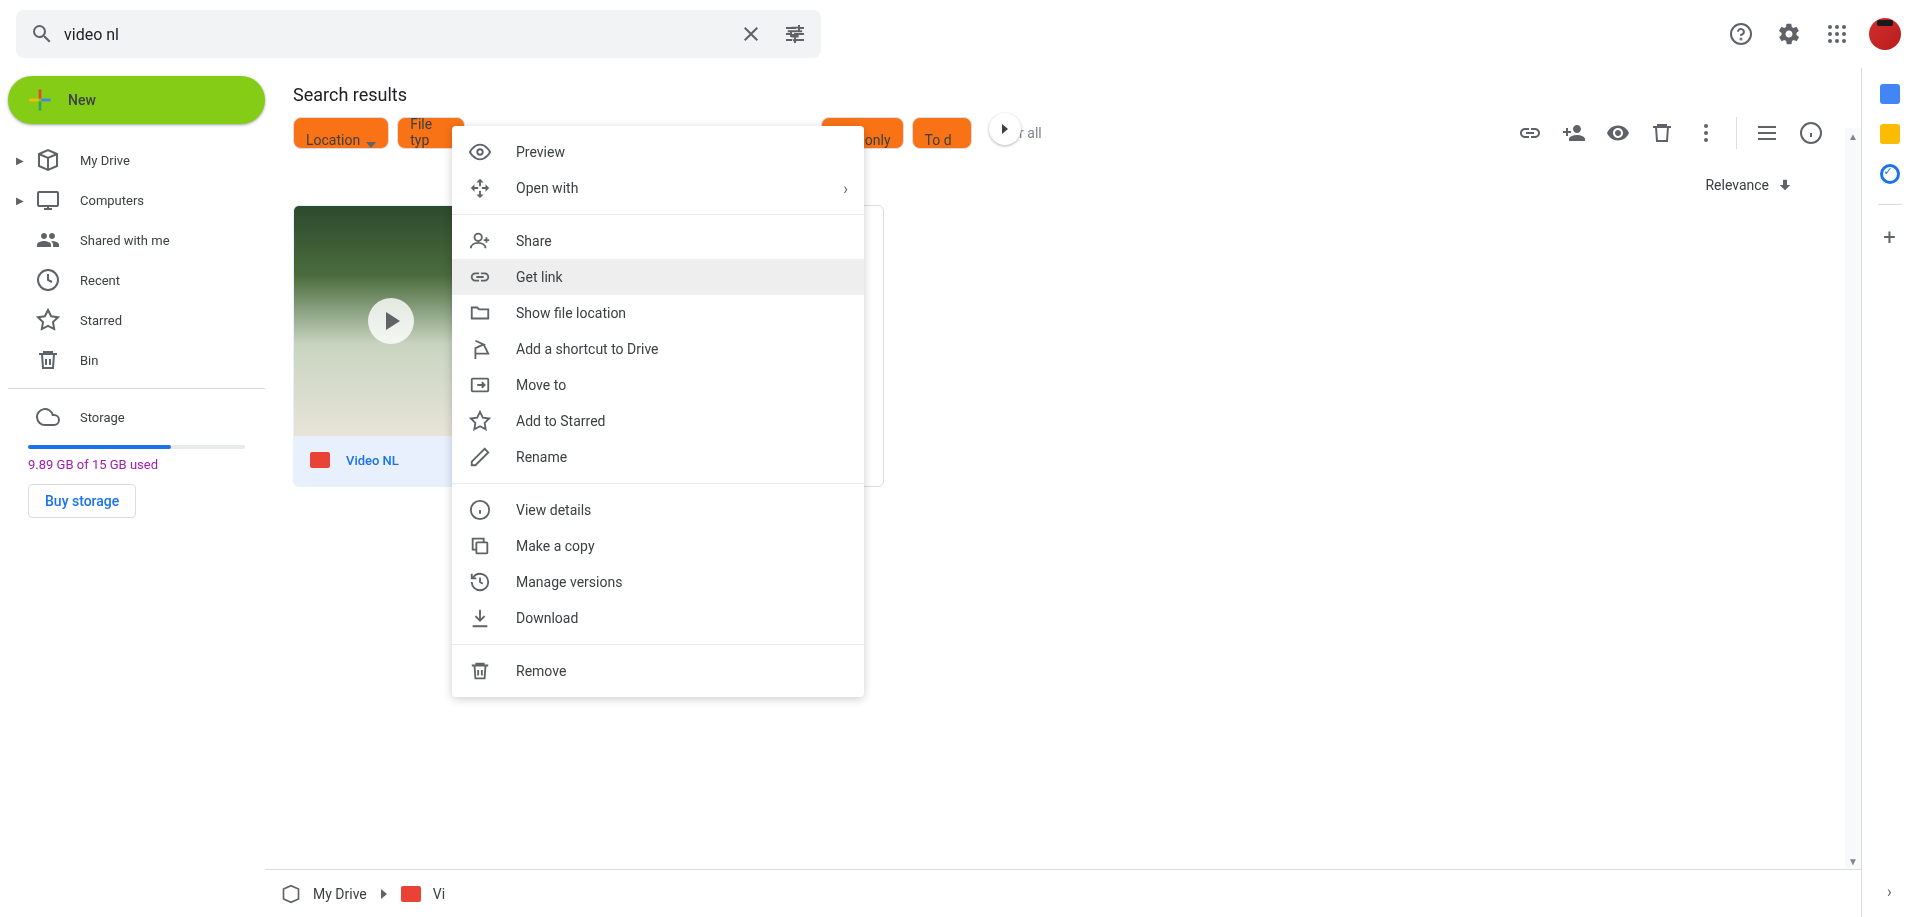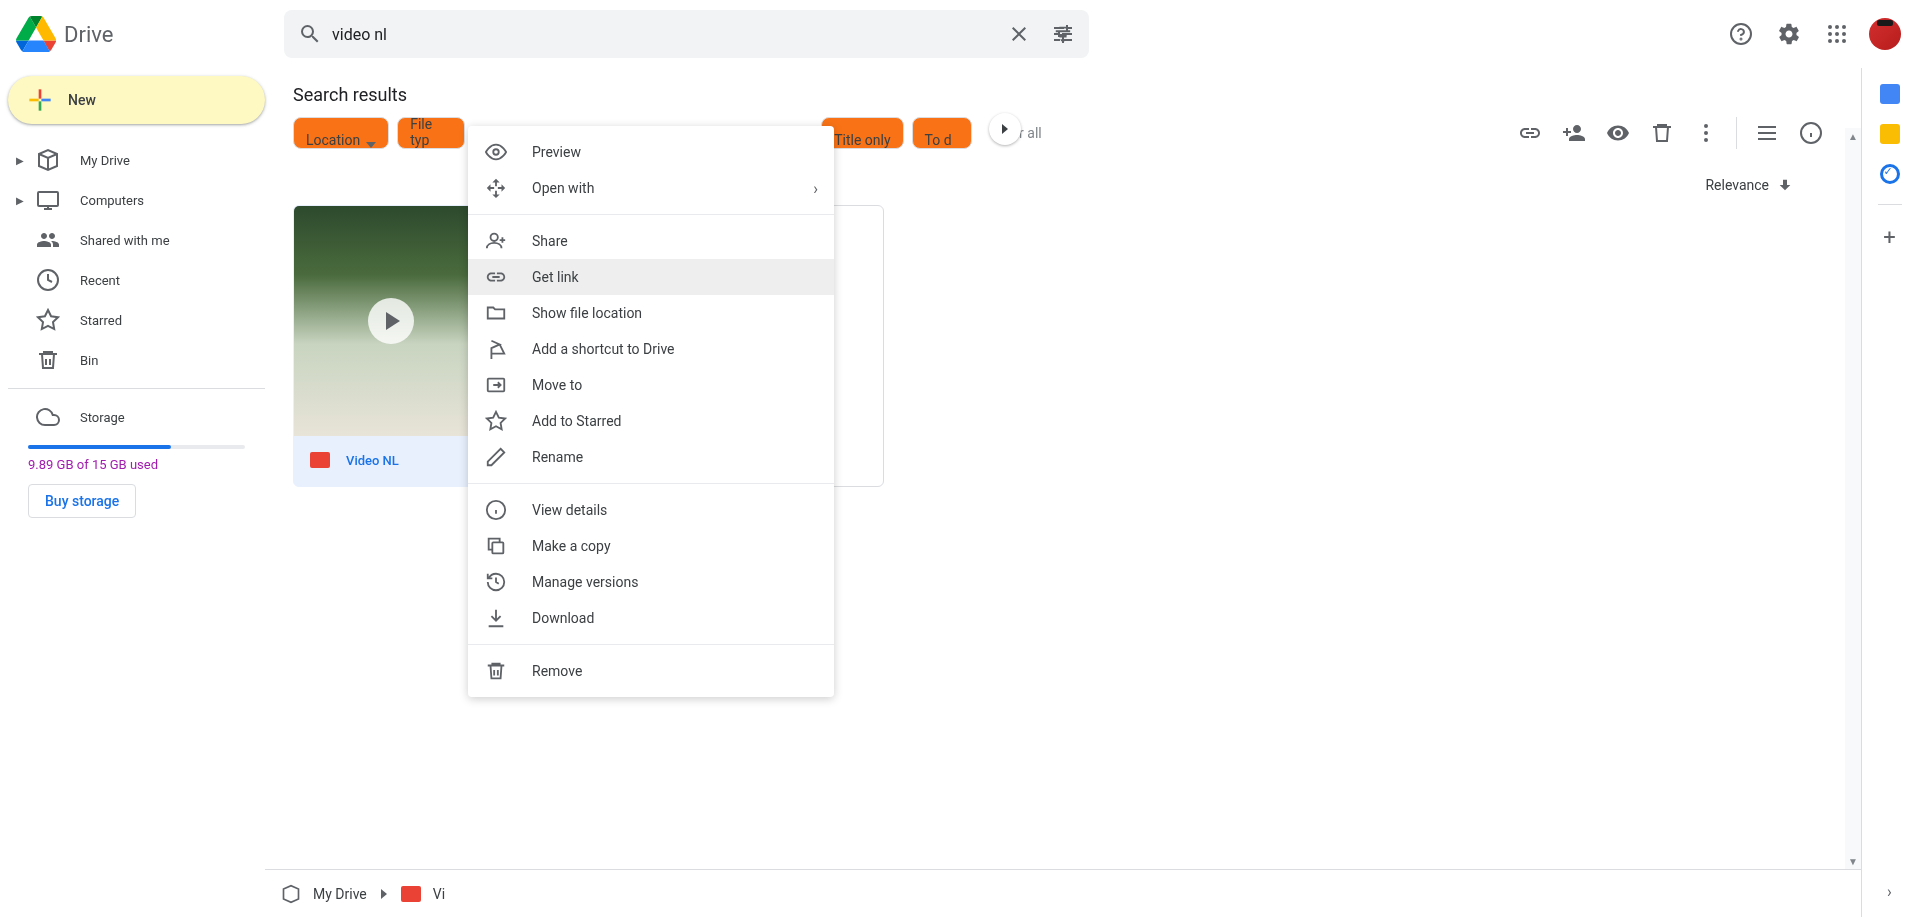--- a/index.html
+++ b/index.html
@@ -14,21 +14,21 @@
 .search-icon-btn { width: 44px; height: 44px; display: flex; align-items: center; justify-content: center; border-radius: 50%; cursor: pointer; }
 .search-input { flex: 1; border: none; background: transparent; font-size: 16px; outline: none; color: #202124; }
 .header-right { margin-left: auto; display: flex; align-items: center; gap: 0; }
 .icon-btn { width: 48px; height: 48px; display: flex; align-items: center; justify-content: center; border-radius: 50%; cursor: pointer; color: #5f6368; }
 .avatar { width: 32px; height: 32px; border-radius: 50%; background: linear-gradient(135deg, #d32f2f 0%, #b71c1c 100%); margin: 0 8px; position: relative; }
 .avatar::before { content: ''; position: absolute; top: 2px; left: 8px; width: 16px; height: 6px; background: #1a1a1a; border-radius: 2px; }
 
 
 .main-container { display: flex; height: calc(100vh - 68px); }
 .sidebar { width: 265px; padding: 8px 0 8px 8px; border-right: none; }
-.new-btn { display: flex; align-items: center; gap: 12px; height: 48px; padding: 0 24px 0 16px; border-radius: 24px; box-shadow: 0 1px 2px rgba(60,64,67,0.3), 0 1px 3px 1px rgba(60,64,67,0.15); background: #fef9c3; cursor: pointer; margin-bottom: 16px; }
+.new-btn { display: flex; align-items: center; gap: 12px; height: 48px; padding: 0 24px 0 16px; border-radius: 24px; box-shadow: 0 1px 2px rgba(60,64,67,0.3), 0 1px 3px 1px rgba(60,64,67,0.15); background: #84cc16; cursor: pointer; margin-bottom: 16px; }
 .new-btn-text { font-size: 14px; font-weight: 500; color: #3c4043; }
 .nav-item { display: flex; align-items: center; height: 40px; padding: 0 12px 0 8px; border-radius: 0 20px 20px 0; cursor: pointer; gap: 4px; }
 .nav-arrow { width: 12px; color: #5f6368; font-size: 10px; }
 .nav-icon { width: 24px; height: 24px; display: flex; align-items: center; justify-content: center; color: #5f6368; margin-right: 16px; margin-left: 4px; }
 .nav-label { font-size: 13px; color: #3c4043; }
 .sidebar-divider { border-top: 1px solid #dadce0; margin: 8px 0 8px 0; }
 .storage-bar { height: 4px; background: #e8eaed; border-radius: 2px; margin: 8px 20px; position: relative; }
 .storage-fill { height: 100%; width: 66%; background: #1a73e8; border-radius: 2px; }
 .storage-text { font-size: 13px; color: #a21caf; padding: 0 20px; }
 .buy-storage { margin: 12px 20px; padding: 8px 16px; border: 1px solid #dadce0; border-radius: 4px; color: #1a73e8; font-size: 14px; font-weight: 500; background: #fff; cursor: pointer; display: inline-block; }
@@ -53,21 +53,21 @@
 .file-thumb { height: 230px; background: linear-gradient(180deg, #2d4a2d 0%, #4a6b3d 30%, #c8d4c0 60%, #e8e4d8 100%); position: relative; display: flex; align-items: center; justify-content: center; }
 .play-overlay { width: 46px; height: 46px; border-radius: 50%; background: rgba(255,255,255,0.8); display: flex; align-items: center; justify-content: center; }
 .play-triangle { width: 0; height: 0; border-left: 14px solid #5f6368; border-top: 9px solid transparent; border-bottom: 9px solid transparent; margin-left: 4px; }
 .file-footer { display: flex; align-items: center; height: 48px; padding: 0 16px; gap: 16px; }
 .video-icon { width: 20px; height: 16px; background: #ea4335; border-radius: 2px; position: relative; }
 .file-name { font-size: 13px; font-weight: 500; color: #1a73e8; }
 
 .file-card-empty { width: 380px; height: 282px; border: 1px solid #dadce0; border-radius: 6px; }
 
 
-.context-menu { position: fixed; left: 468px; top: 126px; width: 366px; background: #fff; border-radius: 4px; box-shadow: 0 2px 10px rgba(0,0,0,0.2); padding: 8px 0; z-index: 100; }
+.context-menu { position: fixed; left: 452px; top: 126px; width: 412px; background: #fff; border-radius: 4px; box-shadow: 0 2px 10px rgba(0,0,0,0.2); padding: 8px 0; z-index: 100; }
 .menu-item { display: flex; align-items: center; height: 36px; padding: 0 16px; cursor: pointer; gap: 24px; }
 .menu-item.highlighted { background: #eeeeee; }
 .menu-icon { width: 24px; height: 24px; display: flex; align-items: center; justify-content: center; color: #5f6368; }
 .menu-label { font-size: 14px; color: #3c4043; flex: 1; }
 .menu-arrow { color: #5f6368; }
 .menu-divider { border-top: 1px solid #e8eaed; margin: 8px 0; }
 
 
 .breadcrumb { position: absolute; bottom: 0; left: 0; right: 0; border-top: 1px solid #dadce0; height: 48px; display: flex; align-items: center; padding: 0 16px; gap: 12px; font-size: 14px; color: #3c4043; }
 
@@ -86,31 +86,20 @@
 .scroll-track { position: absolute; right: 0; top: 60px; bottom: 48px; width: 16px; background: #f8f9fa; }
 .scroll-arrow-up, .scroll-arrow-down { height: 16px; display: flex; align-items: center; justify-content: center; font-size: 10px; color: #80868b; }
 .scroll-arrow-down { position: absolute; bottom: 0; width: 100%; }
 
 svg { display: block; }
 </style>
 </head>
 <body>
 
 <div class="header">
-  <div class="logo-area">
-    <svg class="drive-logo" viewBox="0 0 87 78">
-        <path fill="#0066da" d="M6.6 66.85l3.85 6.65c.8 1.4 1.95 2.5 3.3 3.3L27.5 53H0c0 1.55.4 3.1 1.2 4.5z"></path>
-        <path fill="#00ac47" d="M43.65 25L29.9 1.2c-1.35.8-2.5 1.9-3.3 3.3L1.2 48.5C.4 49.9 0 51.45 0 53h27.5z"></path>
-        <path fill="#ea4335" d="M73.55 76.8c1.35-.8 2.5-1.9 3.3-3.3l1.6-2.75 7.65-13.25c.8-1.4 1.2-2.95 1.2-4.5H59.8l5.85 11.5z"></path>
-        <path fill="#00832d" d="M43.65 25L57.4 1.2C56.05.4 54.5 0 52.95 0H34.35c-1.55 0-3.1.45-4.45 1.2z"></path>
-        <path fill="#2684fc" d="M59.8 53H27.5L13.75 76.8c1.35.8 2.9 1.2 4.45 1.2h50.9c1.55 0 3.1-.45 4.45-1.2z"></path>
-        <path fill="#ffba00" d="M73.4 26.5L60.7 4.5c-.8-1.4-1.95-2.5-3.3-3.3L43.65 25 59.8 53h27.45c0-1.55-.4-3.1-1.2-4.5z"></path>
-      </svg>
-    <span class="logo-text">Drive</span>
-  </div>
   <div class="search-bar">
     <div class="search-icon-btn">
       <svg width="24" height="24" viewBox="0 0 24 24" fill="#5f6368">
           <path d="M15.5 14h-.79l-.28-.27A6.47 6.47 0 0016 9.5 6.5 6.5 0 109.5 16c1.61 0 3.09-.59 4.23-1.57l.27.28v.79l5 4.99L20.49 19l-4.99-5zm-6 0C7.01 14 5 11.99 5 9.5S7.01 5 9.5 5 14 7.01 14 9.5 11.99 14 9.5 14z"></path>
         </svg>
     </div>
     <input class="search-input" value="video nl" placeholder="Search in Drive" style="">
     <div class="search-icon-btn">
       <svg width="24" height="24" viewBox="0 0 24 24" fill="#5f6368">
           <path d="M19 6.41L17.59 5 12 10.59 6.41 5 5 6.41 10.59 12 5 17.59 6.41 19 12 13.41 17.59 19 19 17.59 13.41 12z"></path>

